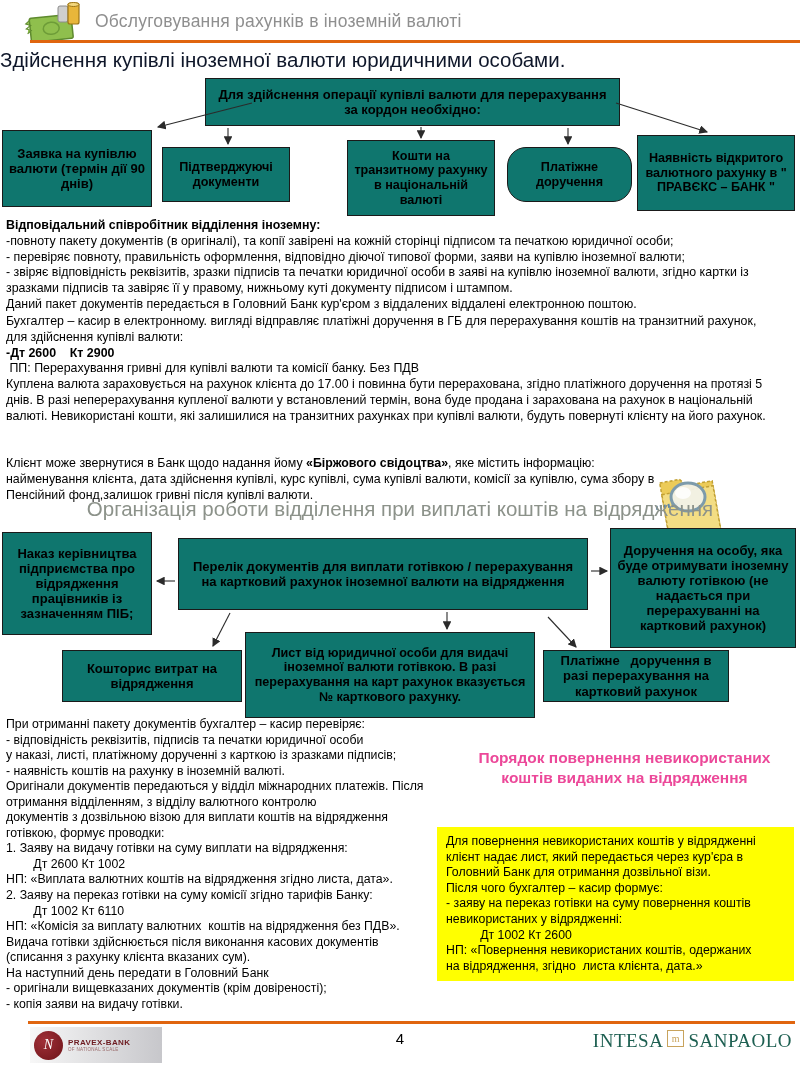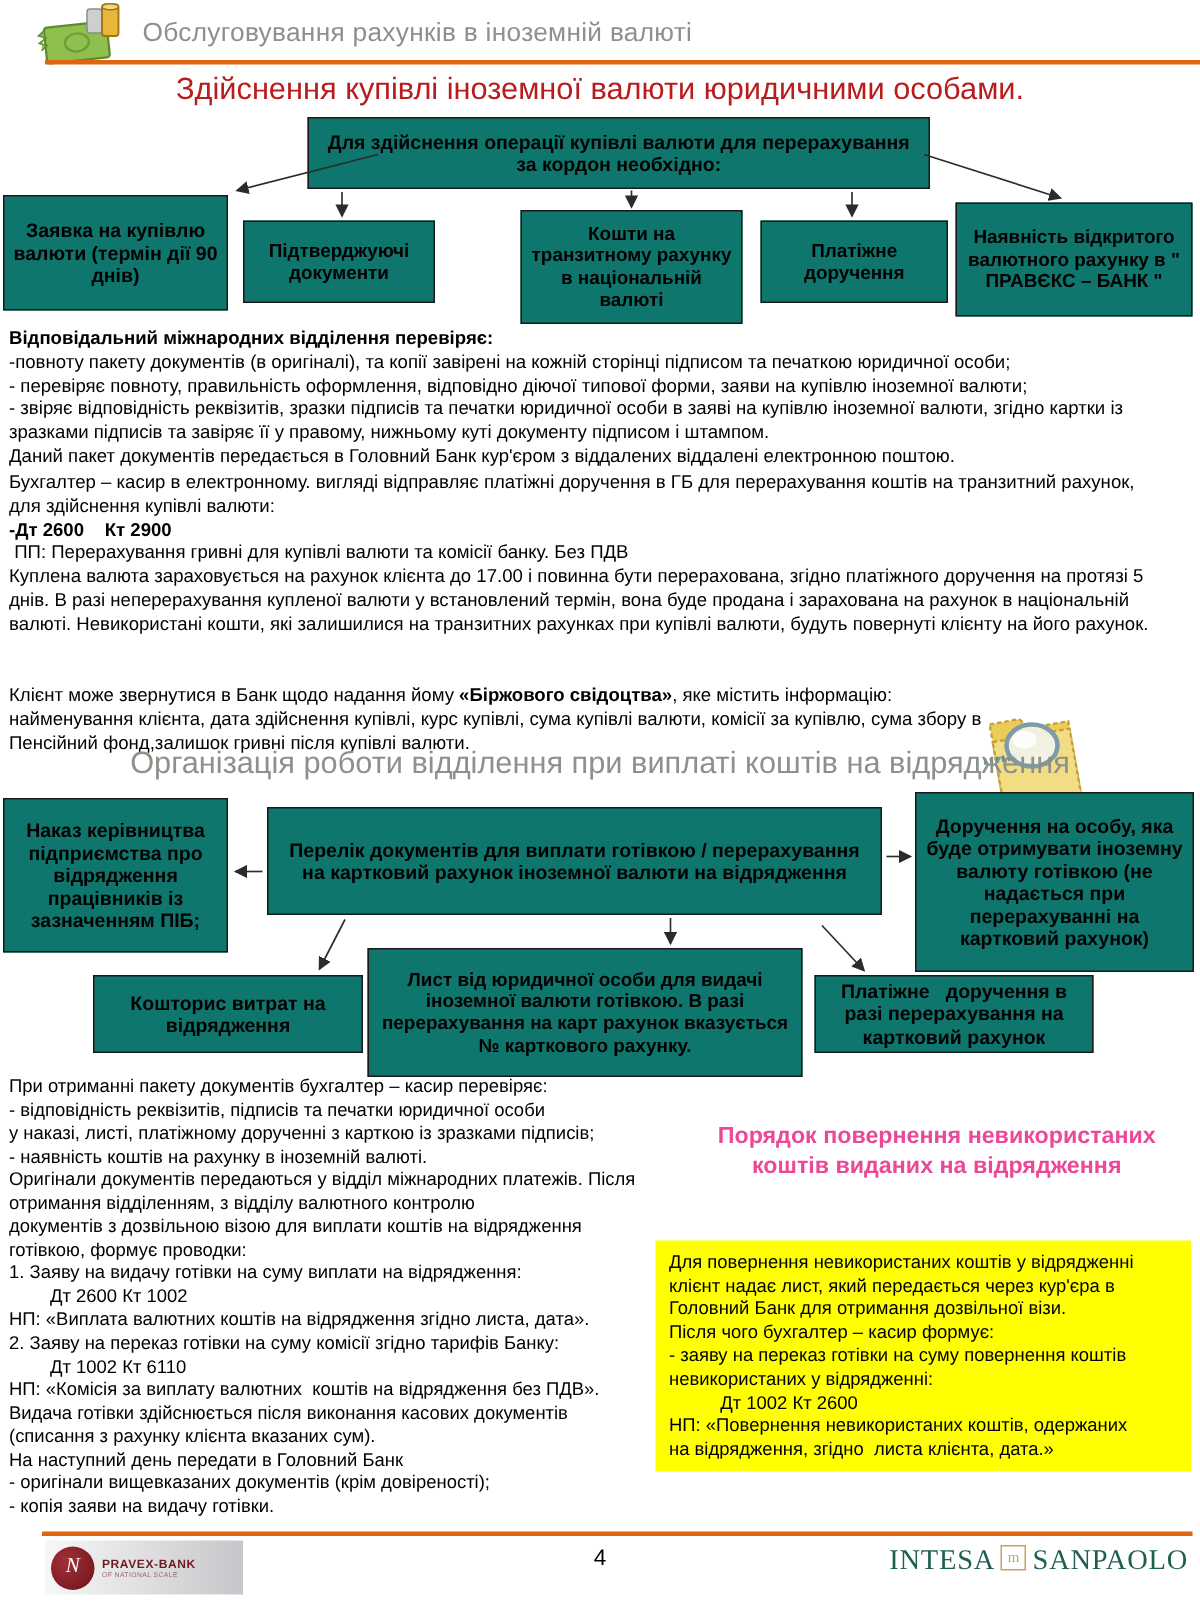--- a/index.html
+++ b/index.html
@@ -10,21 +10,21 @@
   }
   .abs { position:absolute; }
   .prewrap { white-space:pre-wrap; }
 
   
   .page-title { left:95px; top:11px; font-size:17.5px; color:#8f8f8f; letter-spacing:.2px; }
   .hr-orange { background:#E0650F; height:3px; }
   .hr-top { left:30px; top:40px; width:770px; }
   .hr-bottom { left:28px; top:1021px; width:767px; }
 
-  .h-green { left:0; top:48px; width:800px; text-align:center; font-size:20.5px; color:#b91c1c; }
+  .h-green { left:0; top:48px; width:800px; text-align:left; font-size:20.5px; color:#0f172a; }
   .h-gray  { left:0; top:497px; width:800px; text-align:center; font-size:20.5px; color:#8C928A; }
 
   
   .fbox {
     position:absolute; background:#0f766e; border:1.5px solid #1a1a1a;
     display:flex; align-items:center; justify-content:center; text-align:center;
     font-weight:bold; font-size:12.6px; line-height:1.16; padding:3px 5px; box-sizing:border-box;
     z-index:2;
   }
   .nb { border:none; }
@@ -92,25 +92,25 @@
   <div class="abs page-title">Обслуговування рахунків в іноземній валюті</div>
   <div class="abs hr-orange hr-top"></div>
 
   <div class="abs h-green">Здійснення купівлі іноземної валюти юридичними особами.</div>
 
   <div class="fbox" style="left:205px; top:78px; width:415px; height:48px; font-size:13px;">Для здійснення операції купівлі валюти для перерахування за кордон необхідно:</div>
 
   <div class="fbox" style="left:2px; top:130px; width:150px; height:77px; font-size:13px;">Заявка на купівлю валюти (термін дії 90 днів)</div>
   <div class="fbox" style="left:162px; top:147px; width:128px; height:55px;">Підтверджуючі документи</div>
   <div class="fbox" style="left:347px; top:140px; width:148px; height:76px;">Кошти на транзитному рахунку в національній валюті</div>
-  <div class="fbox" style="left:507px; top:147px; width:125px; height:55px;">Платіжне доручення</div>
+  <div class="fbox" style="left:507px; top:147px; width:125px; height:55px;border-radius:19px;">Платіжне доручення</div>
   <div class="fbox" style="left:637px; top:135px; width:158px; height:76px;">Наявність відкритого валютного рахунку в  " ПРАВЄКС – БАНК "</div>
 
   <div class="abs body-text" style="left:6px; top:218px; width:758px;">
-    <div class="b">Відповідальний міжнародних відділення перевіряє:</div>
+    <div class="b">Відповідальний співробітник відділення іноземну:</div>
     <div>-повноту пакету документів (в оригіналі), та копії завірені на кожній сторінці підписом та печаткою юридичної особи;</div>
     <div>- перевіряє повноту, правильність оформлення, відповідно діючої типової форми, заяви на купівлю іноземної валюти;</div>
     <div>- звіряє відповідність реквізитів, зразки підписів та печатки юридичної особи в заяві на купівлю іноземної валюти, згідно картки із зразками підписів та завіряє її у правому, нижньому куті документу підписом і штампом.</div>
     <div>Даний пакет документів передається в Головний Банк кур'єром з віддалених віддалені електронною поштою.</div>
   </div>
 
   <div class="abs body-text" style="left:6px; top:314px; width:760px;">
     <div>Бухгалтер – касир в електронному. вигляді відправляє платіжні доручення в ГБ для перерахування коштів на транзитний рахунок,  для здійснення купівлі валюти:</div>
     <div class="b prewrap">-Дт 2600    Кт 2900</div>
     <div class="prewrap"> ПП: Перерахування гривні для купівлі валюти та комісії банку. Без ПДВ</div>

